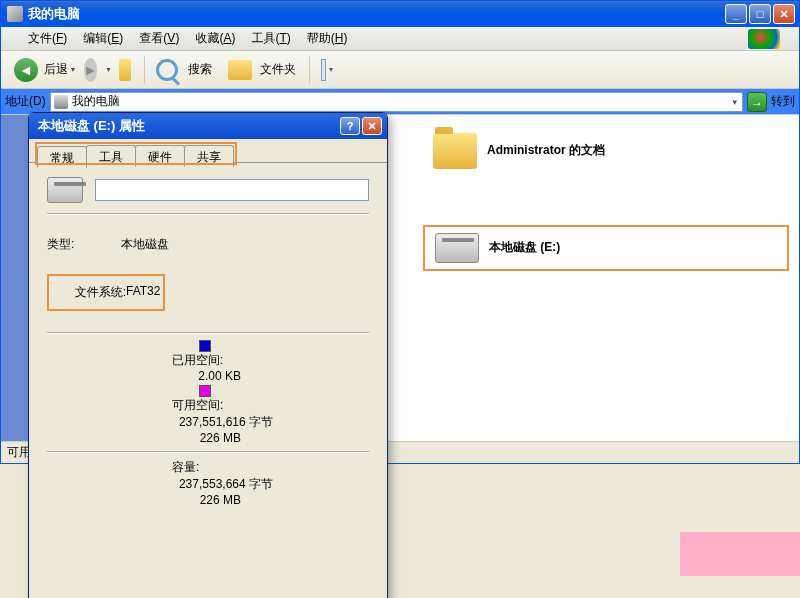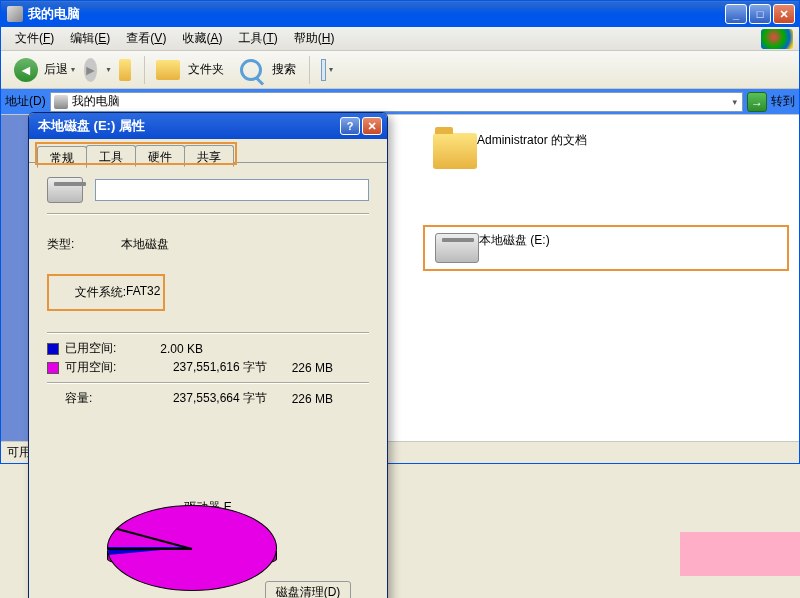--- a/index.html
+++ b/index.html
@@ -8,21 +8,21 @@
   
   .explorer { width: 800px; height: 464px; background: #fff; border: 1px solid #0055ea; display: flex; flex-direction: column; }
   .titlebar { height: 26px; background: linear-gradient(to bottom, #3b78d6 0%, #2a68cf 5%, #0055ea 50%, #0055ea 100%); color: #fff; display: flex; align-items: center; padding: 0 4px; font-size: 13px; font-weight: bold; }
   .titlebar .app-icon { width: 16px; height: 16px; margin: 0 5px 0 2px; background: linear-gradient(135deg,#ddd,#888); border-radius:2px; }
   .titlebar .title-text { flex: 1; }
   .window-btns { display: flex; gap: 2px; }
   .window-btn { width: 22px; height: 20px; border: 1px solid #fff; border-radius: 3px; display:flex; align-items:center; justify-content:center; font-size:11px; font-weight:bold; color:#fff; }
   .window-btn.min, .window-btn.max { background: linear-gradient(to bottom,#7fa6e8,#2f60c4); }
   .window-btn.close { background: linear-gradient(to bottom,#e88a6a,#c74a28); }
   
-  .menubar { height: 24px; background: linear-gradient(to bottom,#f0f0ee,#e3e2db); display: flex; align-items:center; padding: 0 6px; border-bottom:1px solid #c9c8c1; }
+  .menubar { height: 24px; background: linear-gradient(to bottom,#f0f0ee,#e3e2db); display: flex; align-items:center; padding: 0 19px; border-bottom:1px solid #c9c8c1; }
   .menu-item { padding: 3px 8px; color: #000; cursor:default; }
   .menu-item u { text-decoration: underline; }
   .xp-logo { margin-left:auto; width:32px; height:20px; background: radial-gradient(circle at 40% 40%, #e44, #0a0 45%, #06c 70%, #fc0 90%); border-radius:3px; }
   
   .toolbar { height: 38px; background: linear-gradient(to bottom,#f7f7f4,#ece9d8); display:flex; align-items:center; padding:0 6px; border-bottom:1px solid #c9c8c1; }
   .tb-btn { display:flex; align-items:center; padding:3px 6px; border:1px solid transparent; border-radius:3px; margin-right:2px; }
   .tb-btn.icon { width:26px; height:26px; justify-content:center; }
   .tb-glyph { width:24px; height:24px; border-radius:50%; display:flex; align-items:center; justify-content:center; margin-right:6px; }
   .back-glyph { background:linear-gradient(to bottom,#6ab76a,#2e8d2e); color:#fff; font-size:14px;}
   .fwd-glyph { background:#c8c8c8; color:#888; font-size:14px; }
@@ -35,21 +35,21 @@
   .chev { font-size:8px; margin-left:3px; color:#555; }
   
   .addressbar { height: 26px; background:#3b82f6; display:flex; align-items:center; padding:0 4px; border-bottom:1px solid #c9c8c1; gap:4px; }
   .addr-field { flex:1; height:20px; border:1px solid #7f9db9; background:#fff; display:flex; align-items:center; padding:0 3px; }
   .addr-field .drop { margin-left:auto; font-size:9px; color:#555; padding:0 2px;}
   .go-btn { width:20px; height:20px; background:linear-gradient(#57c157,#2e8d2e); border:1px solid #1a6a1a; border-radius:3px; color:#fff; display:flex;align-items:center;justify-content:center; font-size:12px;}
   
   .content { flex:1; display:flex; background:#fff; position:relative; }
   .sidebar { width:32px; background:#6d8bd5; }
   .main-pane { flex:1; background:#fff; padding:12px 10px; }
-  .folder-item, .drive-item { display:flex; padding:6px 10px; }
+  .folder-item, .drive-item { display:flex; align-items:center; gap:10px; padding:6px 10px;font-weight:bold; }
   .folder-icon { width:44px; height:36px; background:linear-gradient(#fde47f,#e8b340); border-radius:3px; position:relative; }
   .folder-icon::before{content:"";position:absolute;top:-6px;left:2px;width:18px;height:7px;background:#e8b340;border-radius:2px 2px 0 0;}
   .drive-icon { width:44px; height:30px; background:linear-gradient(#eee,#bbb); border-radius:3px; border:1px solid #888; position:relative;}
   .drive-icon::before{content:"";position:absolute;top:4px;left:6px;width:32px;height:4px;background:#888;border-radius:1px;}
   .drive-item { border:2px solid #e8943a; }
   .item-label { line-height:1.3; }
   
   .statusbar { height:22px; background:#ece9d8; border-top:1px solid #c9c8c1; display:flex; align-items:center; padding:0 6px; font-size:12px; }
   
   
@@ -69,21 +69,21 @@
   .drive-header { display:flex; align-items:center; gap:12px; margin-bottom:10px;}
   .drive-header .drive-icon { width:36px; height:26px; }
   .drive-name-input { flex:1; height:22px; border:1px solid #7f9db9; background:#fff; padding:2px 4px; }
   
   .divider { height:0; border-top:1px solid #aca899; border-bottom:1px solid #fff; margin:6px 0; }
   
   .info-row { display:flex; margin:21px 0; font-size:12px; }
   .info-label { width:74px; }
   .fs-highlight { border:2px solid #e8943a; padding:8px 3px; display:inline-flex;text-align:right;}
   
-  .space-row { display:flex; align-items:center; margin:2px 0; font-size:12px;}
+  .space-row { display:flex; align-items:center; margin:2px 0; font-size:12px;flex-direction:column;}
   .swatch { width:12px; height:12px; border:1px solid #555; margin-right:6px;}
   .swatch.used { background:#0000d0; }
   .swatch.free { background:#e600e6; }
   .sp-label { width:72px; }
   .sp-bytes { width:130px; text-align:right; }
   .sp-human { width:66px; text-align:right; }
   
   .pie-area { position:relative; height:122px; margin-top:8px;}
   .pie { width:170px; height:86px; background:#e600e6; border-radius:85px/43px; border:1px solid #000; position:absolute; left:60px; top:6px; overflow:hidden;}
   .pie-side { position:absolute; left:60px; top:52px; width:170px; height:18px; background:#b500b5; border-radius:0 0 85px 85px/0 0 10px 10px; border:1px solid #000; border-top:none;}
@@ -134,26 +134,26 @@
     </div>
     <div class="tb-btn icon">
       <div class="tb-glyph fwd-glyph">►</div>
         <span class="chev">▾</span>
     </div>
     <div class="tb-btn icon">
         <div class="up-glyph"></div>
       </div>
     <div class="sep"></div>
     <div class="tb-btn">
+      <div class="magnifier" style="margin-right:10px;"></div>
+      <span>搜索</span>
+    </div>
+    <div class="tb-btn">
       <div class="folders-glyph" style="margin-right:8px;"></div>
       <span>文件夹</span>
-    </div>
-    <div class="tb-btn">
-      <div class="magnifier" style="margin-right:10px;"></div>
-      <span>搜索</span>
     </div>
     <div class="sep"></div>
     <div class="tb-btn icon">
         <div class="views-glyph"></div>
         <span class="chev">▾</span>
       </div>
   </div>
 
   <div class="addressbar">
     <span>地址(D)</span>

